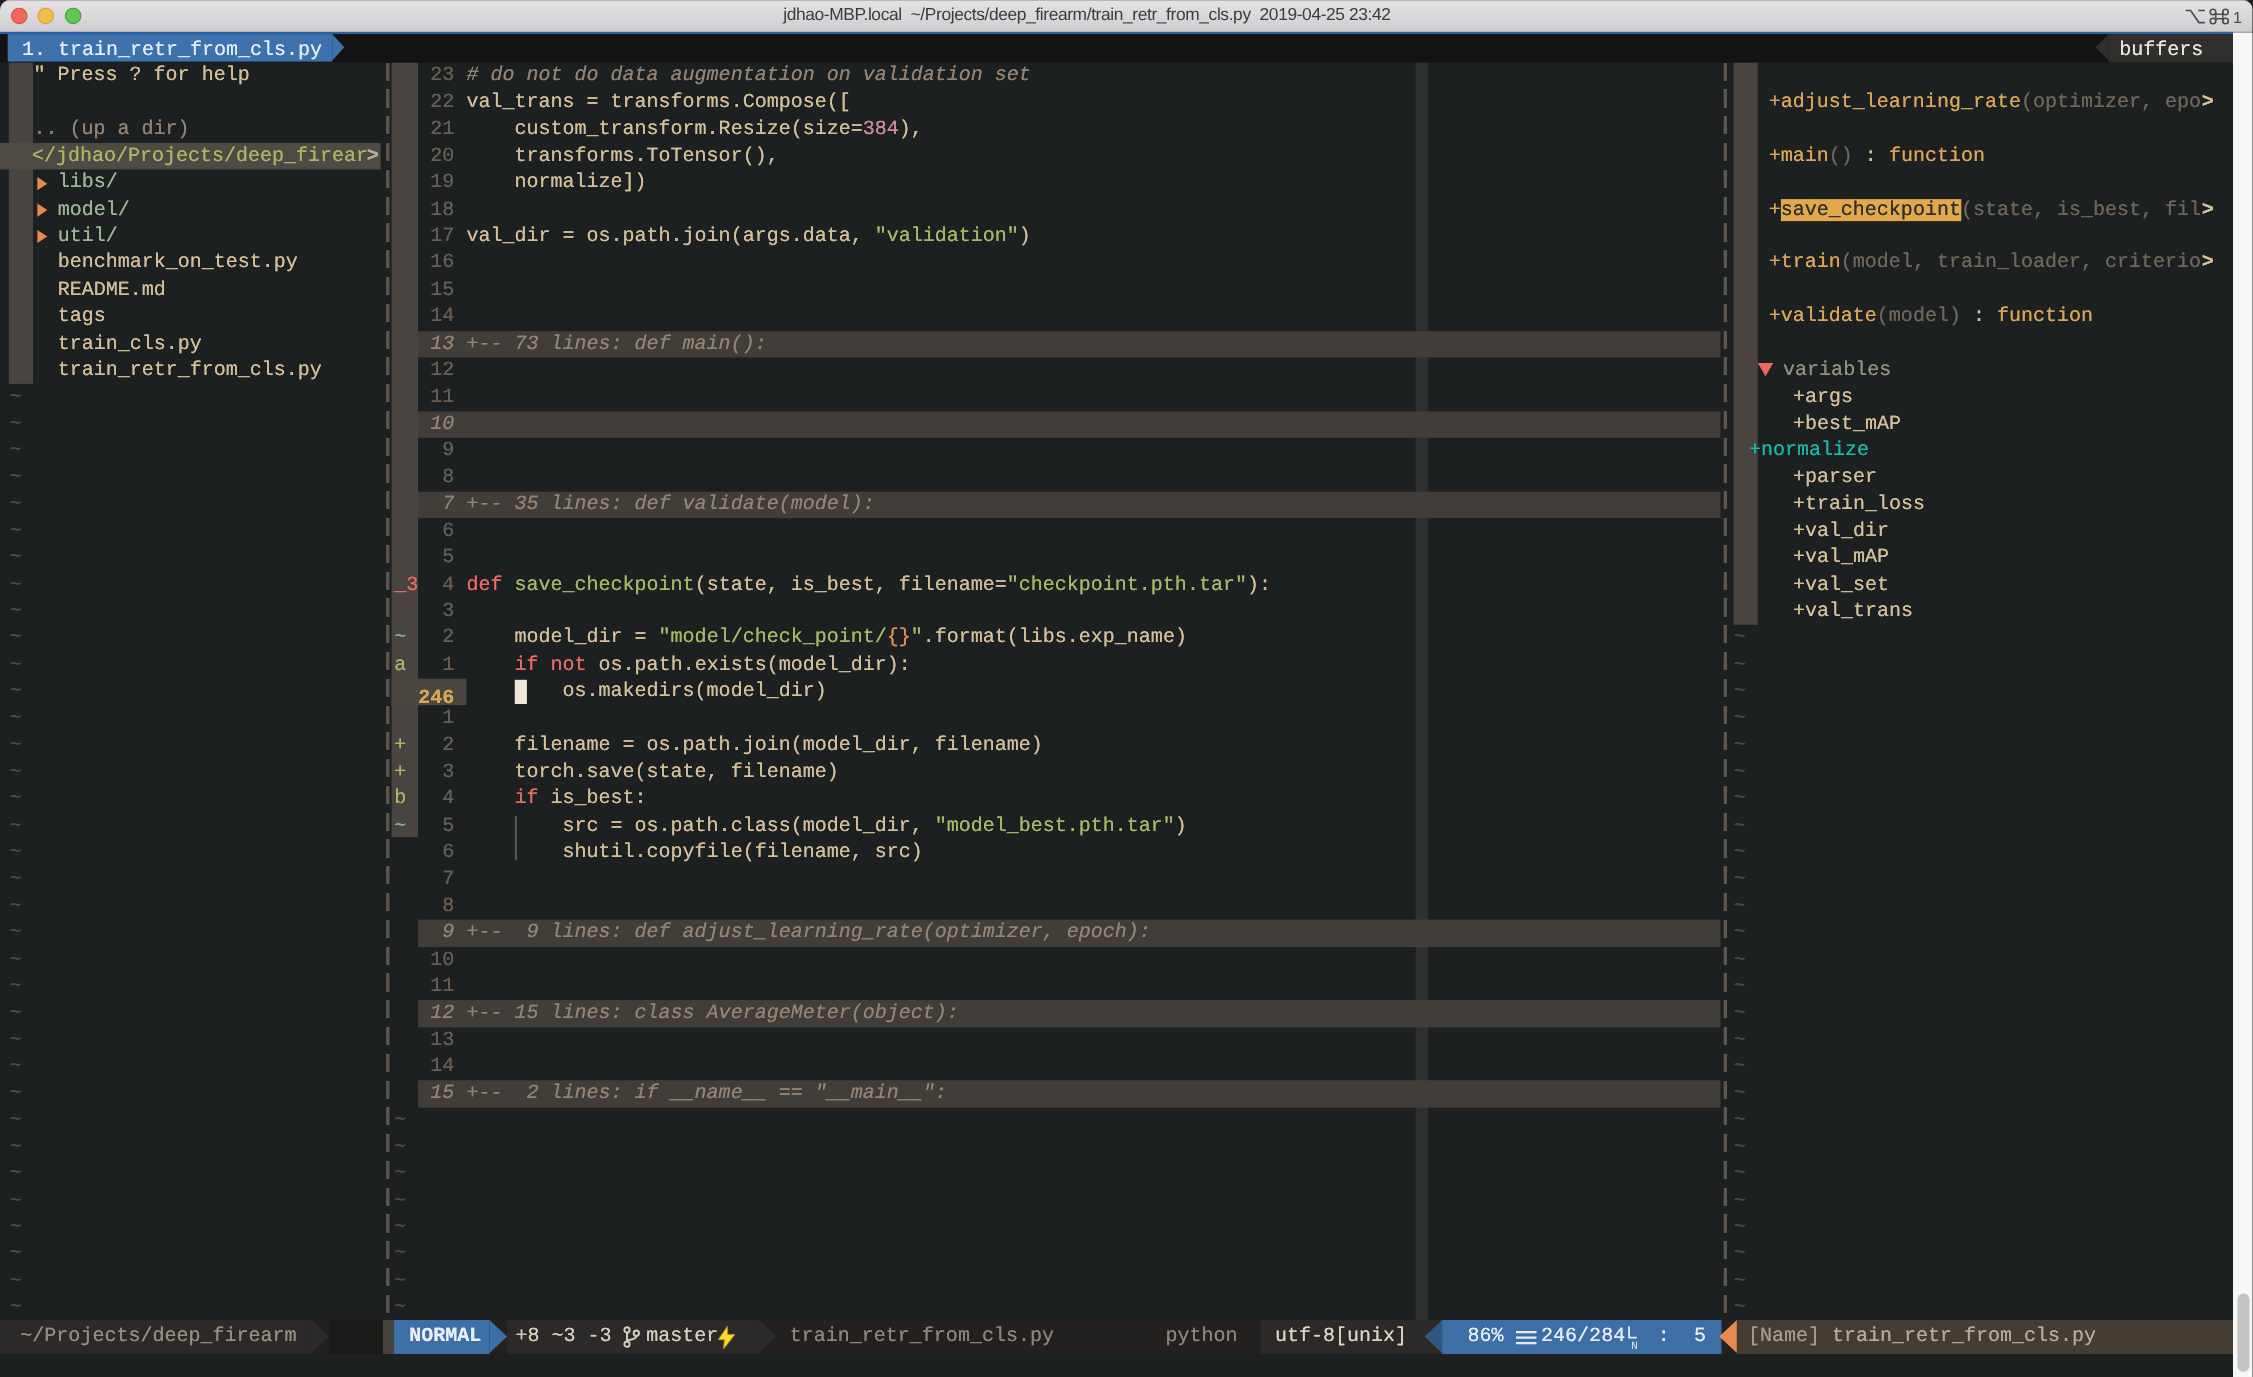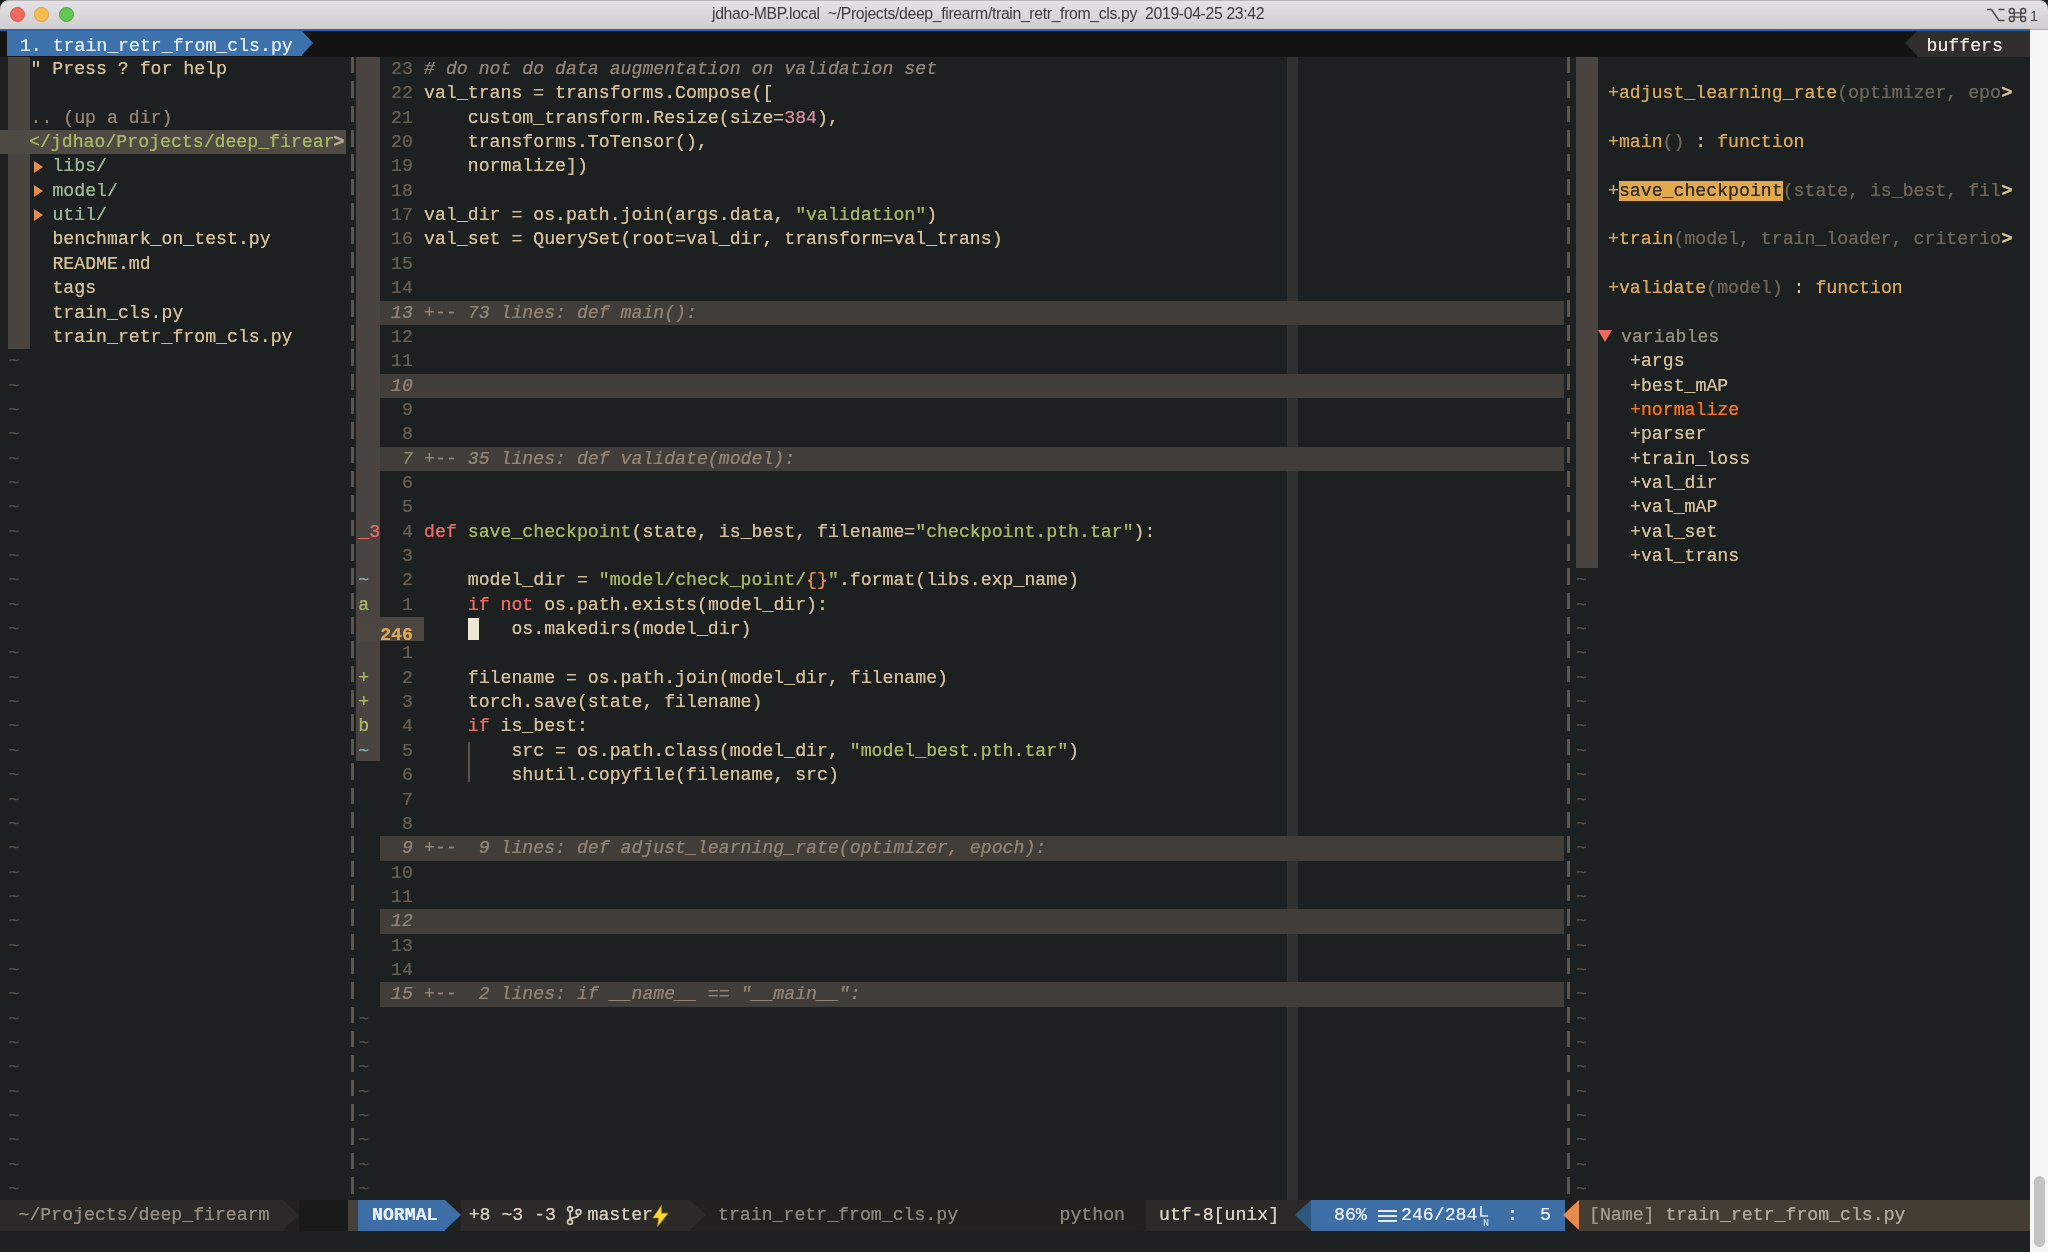--- a/index.html
+++ b/index.html
@@ -104,21 +104,20 @@
 <div class="t" style="left:380.2px;top:105.70px;color:#665e54;letter-spacing:0.0px;"> 21</div>
 <div class="t" style="left:424.1px;top:105.70px;"><span style="color:#d4be98;">    custom_transform.Resize(size=</span><span style="color:#d3869b;">384</span><span style="color:#d4be98;">),</span></div>
 <div class="t" style="left:380.2px;top:130.05px;color:#665e54;letter-spacing:0.0px;"> 20</div>
 <div class="t" style="left:424.1px;top:130.05px;"><span style="color:#d4be98;">    transforms.ToTensor(),</span></div>
 <div class="t" style="left:380.2px;top:154.40px;color:#665e54;letter-spacing:0.0px;"> 19</div>
 <div class="t" style="left:424.1px;top:154.40px;"><span style="color:#d4be98;">    normalize])</span></div>
 <div class="t" style="left:380.2px;top:178.75px;color:#665e54;letter-spacing:0.0px;"> 18</div>
 <div class="t" style="left:380.2px;top:203.10px;color:#665e54;letter-spacing:0.0px;"> 17</div>
 <div class="t" style="left:424.1px;top:203.10px;"><span style="color:#d4be98;">val_dir = os.path.join(args.data, </span><span style="color:#a9b665;">"validation"</span><span style="color:#d4be98;">)</span></div>
 <div class="t" style="left:380.2px;top:227.45px;color:#665e54;letter-spacing:0.0px;"> 16</div>
-<div class="t" style="left:424.1px;top:227.45px;"><span style="color:#d4be98;">val_set = QuerySet(root=val_dir, transform=val_trans)</span></div>
 <div class="t" style="left:380.2px;top:251.80px;color:#665e54;letter-spacing:0.0px;"> 15</div>
 <div class="t" style="left:380.2px;top:276.15px;color:#665e54;letter-spacing:0.0px;"> 14</div>
 <div class="t" style="left:380.2px;top:300.50px;"><span style="color:#928374;font-style:italic;"> 13</span></div>
 <div class="t" style="left:424.1px;top:300.50px;"><span style="color:#928374;font-style:italic;">+-- 73 lines: def main():</span></div>
 <div class="t" style="left:380.2px;top:324.85px;color:#665e54;letter-spacing:0.0px;"> 12</div>
 <div class="t" style="left:380.2px;top:349.20px;color:#665e54;letter-spacing:0.0px;"> 11</div>
 <div class="t" style="left:380.2px;top:373.55px;"><span style="color:#928374;font-style:italic;"> 10</span></div>
 <div class="t" style="left:380.2px;top:397.90px;color:#665e54;letter-spacing:0.0px;">  9</div>
 <div class="t" style="left:380.2px;top:422.25px;color:#665e54;letter-spacing:0.0px;">  8</div>
 <div class="t" style="left:380.2px;top:446.60px;"><span style="color:#928374;font-style:italic;">  7</span></div>
@@ -152,20 +151,21 @@
 <div class="t" style="left:358.3px;top:738.80px;color:#7daea3;">~</div>
 <div class="t" style="left:380.2px;top:763.15px;color:#665e54;letter-spacing:0.0px;">  6</div>
 <div class="t" style="left:424.1px;top:763.15px;"><span style="color:#d4be98;">        shutil.copyfile(filename, src)</span></div>
 <div class="t" style="left:380.2px;top:787.50px;color:#665e54;letter-spacing:0.0px;">  7</div>
 <div class="t" style="left:380.2px;top:811.85px;color:#665e54;letter-spacing:0.0px;">  8</div>
 <div class="t" style="left:380.2px;top:836.20px;"><span style="color:#928374;font-style:italic;">  9</span></div>
 <div class="t" style="left:424.1px;top:836.20px;"><span style="color:#928374;font-style:italic;">+--  9 lines: def adjust_learning_rate(optimizer, epoch):</span></div>
 <div class="t" style="left:380.2px;top:860.55px;color:#665e54;letter-spacing:0.0px;"> 10</div>
 <div class="t" style="left:380.2px;top:884.90px;color:#665e54;letter-spacing:0.0px;"> 11</div>
 <div class="t" style="left:380.2px;top:909.25px;"><span style="color:#928374;font-style:italic;"> 12</span></div>
+<div class="t" style="left:424.1px;top:909.25px;"><span style="color:#928374;font-style:italic;">+-- 15 lines: class AverageMeter(object):</span></div>
 <div class="t" style="left:380.2px;top:933.60px;color:#665e54;letter-spacing:0.0px;"> 13</div>
 <div class="t" style="left:380.2px;top:957.95px;color:#665e54;letter-spacing:0.0px;"> 14</div>
 <div class="t" style="left:380.2px;top:982.30px;"><span style="color:#928374;font-style:italic;"> 15</span></div>
 <div class="t" style="left:424.1px;top:982.30px;"><span style="color:#928374;font-style:italic;">+--  2 lines: if __name__ == "__main__":</span></div>
 <div class="t" style="left:358.3px;top:1006.65px;color:#514b44;">~</div>
 <div class="t" style="left:358.3px;top:1031.00px;color:#514b44;">~</div>
 <div class="t" style="left:358.3px;top:1055.35px;color:#514b44;">~</div>
 <div class="t" style="left:358.3px;top:1079.70px;color:#514b44;">~</div>
 <div class="t" style="left:358.3px;top:1104.05px;color:#514b44;">~</div>
 <div class="t" style="left:358.3px;top:1128.40px;color:#514b44;">~</div>
@@ -176,21 +176,21 @@
 <div class="t" style="left:1608.0px;top:130.05px;"><span style="color:#d8a657;">+main</span><span style="color:#6e665a;">()</span><span style="color:#d4be98;"> : </span><span style="color:#d8a657;">function</span></div>
 <div class="t" style="left:1608.0px;top:178.75px;"><span style="color:#d8a657;">+</span><span style="color:#32302f;background:#e3a84c;">save_checkpoint</span><span style="color:#6e665a;">(state, is_best, fil</span></div>
 <div class="t" style="left:2001.5px;top:178.75px;color:#d4be98;font-weight:bold;">&gt;</div>
 <div class="t" style="left:1608.0px;top:227.45px;"><span style="color:#d8a657;">+train</span><span style="color:#6e665a;">(model, train_loader, criterio</span></div>
 <div class="t" style="left:2001.5px;top:227.45px;color:#d4be98;font-weight:bold;">&gt;</div>
 <div class="t" style="left:1608.0px;top:276.15px;"><span style="color:#d8a657;">+validate</span><span style="color:#6e665a;margin-top:16px;">(model)</span><span style="color:#d4be98;"> : </span><span style="color:#d8a657;">function</span></div>
 <div style="position:absolute;left:1598px;top:330.35px;width:0;height:0;border-left:7.5px solid transparent;border-right:7.5px solid transparent;border-top:12px solid #ef6a5a;"></div>
 <div class="t" style="left:1621.0px;top:324.85px;color:#94907f;">variables</div>
 <div class="t" style="left:1630.0px;top:349.20px;color:#d4be98;">+args</div>
 <div class="t" style="left:1630.0px;top:373.55px;color:#d4be98;">+best_mAP</div>
-<div class="t" style="left:1630.0px;top:397.90px;color:#f97316;">+normalize</div>
+<div class="t" style="left:1590px;top:397.90px;color:#14b8a6;">+normalize</div>
 <div class="t" style="left:1630.0px;top:422.25px;color:#d4be98;">+parser</div>
 <div class="t" style="left:1630.0px;top:446.60px;color:#d4be98;">+train_loss</div>
 <div class="t" style="left:1630.0px;top:470.95px;color:#d4be98;">+val_dir</div>
 <div class="t" style="left:1630.0px;top:495.30px;color:#d4be98;">+val_mAP</div>
 <div class="t" style="left:1630.0px;top:519.65px;color:#d4be98;">+val_set</div>
 <div class="t" style="left:1630.0px;top:544.00px;color:#d4be98;">+val_trans</div>
 <div class="t" style="left:1576.0px;top:568.35px;color:#514b44;">~</div>
 <div class="t" style="left:1576.0px;top:592.70px;color:#514b44;">~</div>
 <div class="t" style="left:1576.0px;top:617.05px;color:#514b44;">~</div>
 <div class="t" style="left:1576.0px;top:641.40px;color:#514b44;">~</div>

